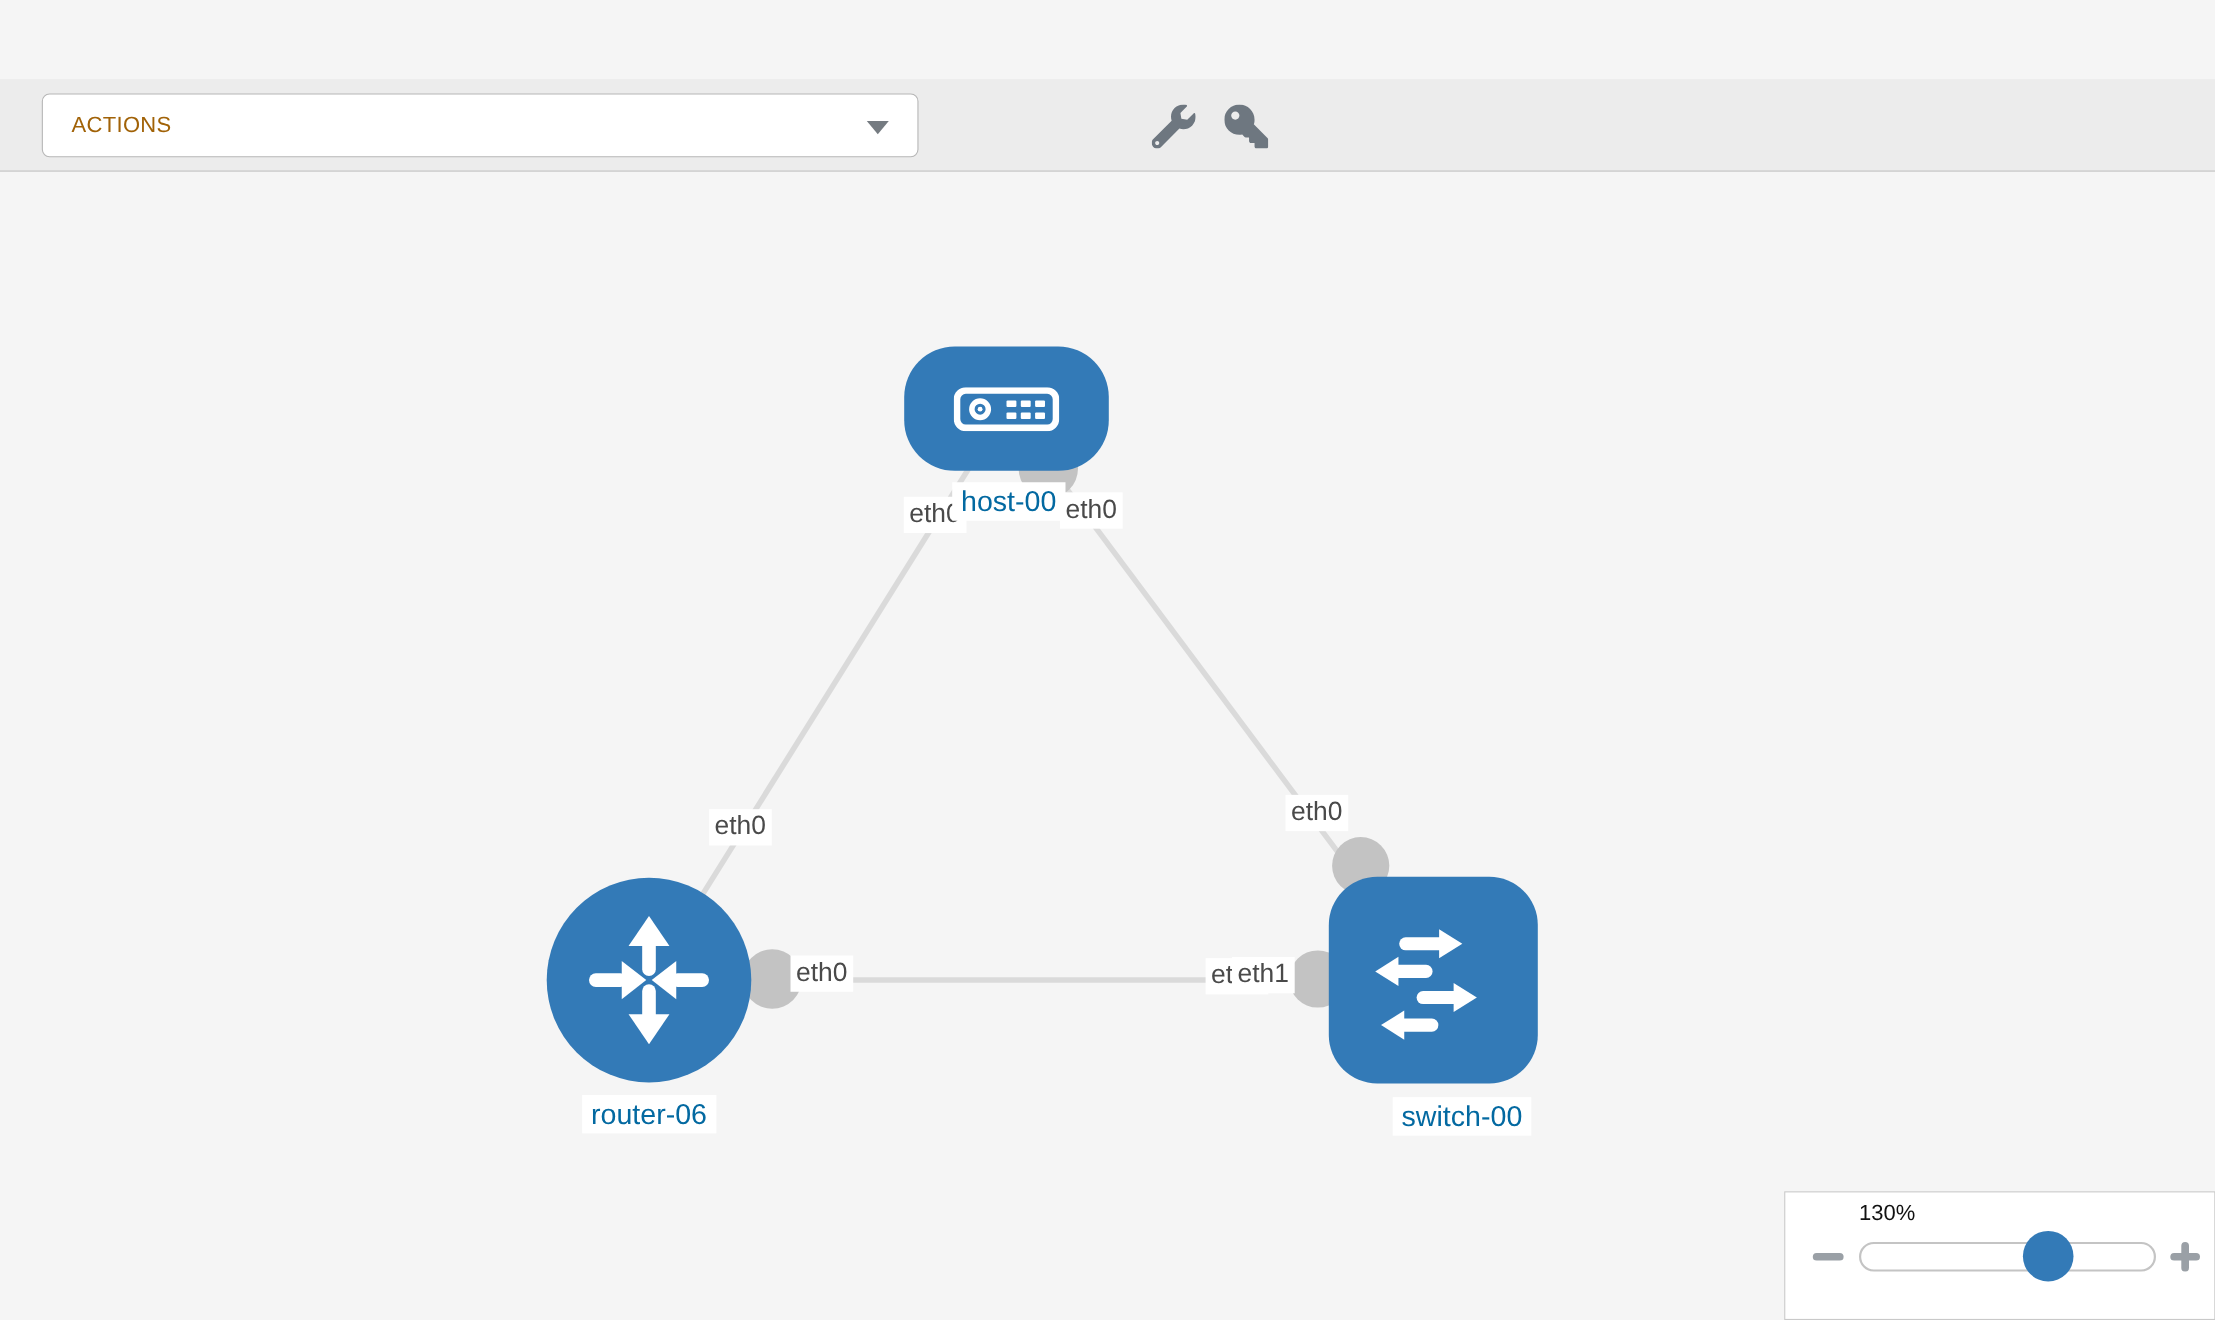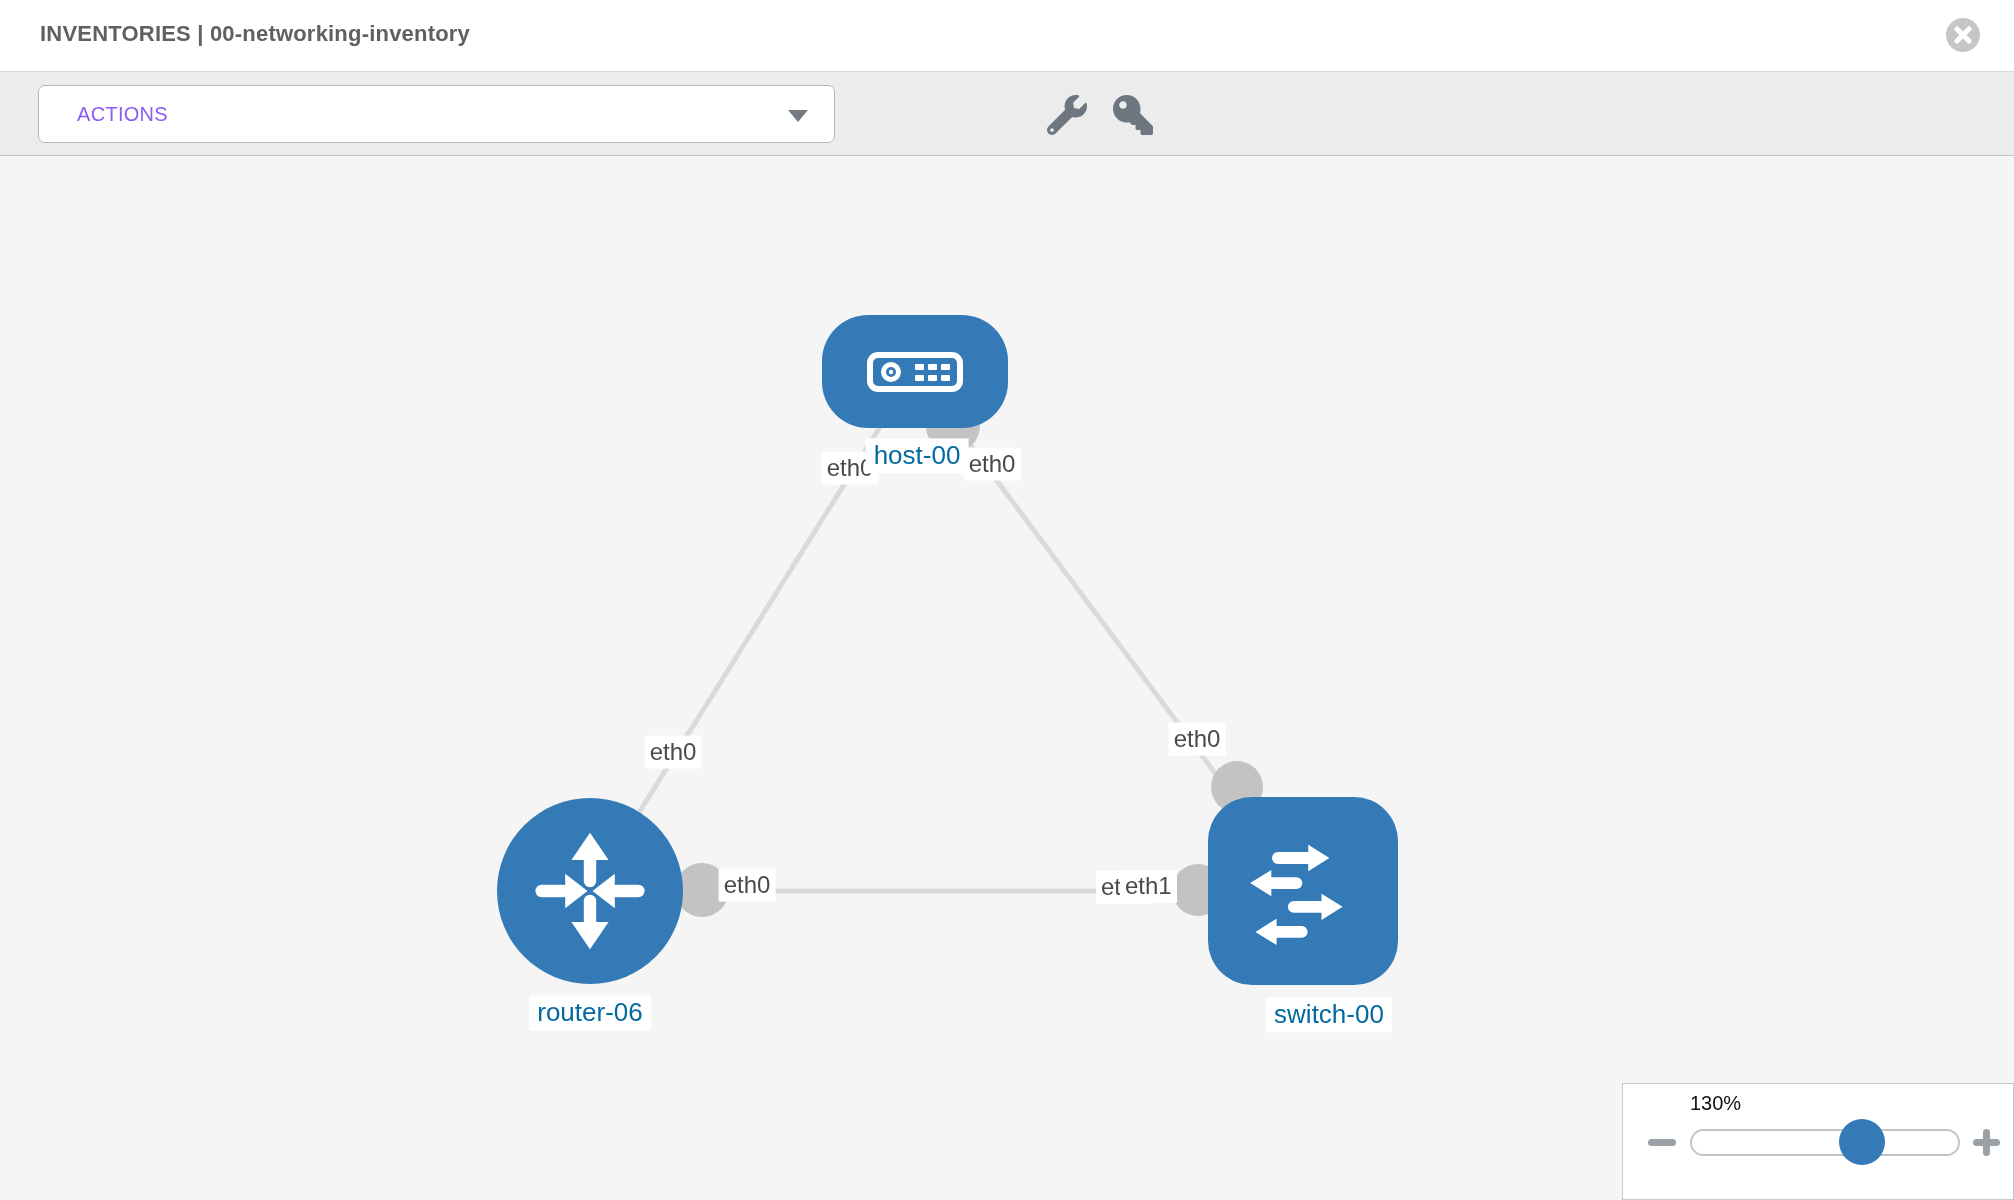--- a/index.html
+++ b/index.html
@@ -7,21 +7,21 @@
   .screen { position:relative; width:2014px; height:1200px; overflow:hidden; background:#f5f5f5; }
 
   
   .header { position:absolute; left:0; top:0; width:2014px; height:72px; background:#fff; border-bottom:1px solid #d8d8d8; }
   .header-title { position:absolute; left:40px; top:21px; font-size:22px; font-weight:bold; color:#606060; letter-spacing:0.2px; }
   .close-btn { position:absolute; left:1946px; top:18px; width:34px; height:34px; border-radius:50%; background:#c6c6c6; cursor:pointer; }
   .close-btn svg { position:absolute; left:8px; top:8px; }
 
   
   .toolbar { position:absolute; left:0; top:72px; width:2014px; height:84px; background:#ececec; border-bottom:1px solid #c2c2c2; }
-  .select-box { position:absolute; top:13px; height:58px; background:#fff; border:1px solid #b6b6b6; border-radius:7px; display:flex; align-items:center; padding:0 38px; font-size:20px; color:#8b5cf6; letter-spacing:0.3px; cursor:pointer; }
+  .select-box { position:absolute; top:13px; height:58px; background:#fff; border:1px solid #b6b6b6; border-radius:7px; display:flex; align-items:center; padding:0 26px; font-size:20px; color:#a16207; letter-spacing:0.3px; cursor:pointer; }
   .select-actions { left:38px; width:797px; }
   .select-search { left:1183px; width:797px; }
   .caret { position:absolute; right:26px; top:24px; width:0; height:0; border-left:10px solid transparent; border-right:10px solid transparent; border-top:12px solid #757b81; }
   .tool-icon { position:absolute; top:95px; width:40px; height:40px; cursor:pointer; }
   .tool-icon svg { width:100%; height:100%; }
   .icon-wrench { left:1047px; }
   .icon-key { left:1113px; }
 
   
   .link-layer { position:absolute; left:0; top:0; width:2014px; height:1200px; }
@@ -44,29 +44,20 @@
   .zoom-track { position:absolute; left:1690px; top:1129px; width:270px; height:27px; background:#fff; border:2px solid #c4c4c4; border-radius:14px; cursor:pointer; }
   .zoom-thumb { position:absolute; left:1839px; top:1119px; width:46px; height:46px; border-radius:50%; background:#337ab7; cursor:grab; }
   .zoom-plus-h { position:absolute; left:1973px; top:1139px; width:27px; height:7px; border-radius:4px; background:#9aa0a6; cursor:pointer; }
   .zoom-plus-v { position:absolute; left:1983px; top:1129px; width:7px; height:27px; border-radius:4px; background:#9aa0a6; cursor:pointer; }
 </style>
 </head>
 <body>
 
 <div class="screen">
 
-  <div class="header">
-    <div class="header-title">INVENTORIES | 00-networking-inventory</div>
-    <div class="close-btn">
-      <svg width="18" height="18" viewBox="0 0 18 18">
-        <line x1="3" y1="3" x2="15" y2="15" stroke="#fff" stroke-width="5" stroke-linecap="round"></line>
-        <line x1="15" y1="3" x2="3" y2="15" stroke="#fff" stroke-width="5" stroke-linecap="round"></line>
-      </svg>
-    </div>
-  </div>
 
   <div class="toolbar">
     <div class="select-box select-actions">
       <span>ACTIONS</span>
       <span class="caret"></span>
     </div>
   </div>
   <div class="tool-icon icon-wrench">
     <svg viewBox="0 0 512 512">
       <path fill="#6e7780" d="M507.73 109.1c-2.24-9.03-13.54-12.09-20.12-5.51l-74.36 74.36-67.88-11.31-11.31-67.88 74.36-74.36c6.62-6.62 3.43-17.9-5.66-20.16-47.38-11.74-99.55.91-136.58 37.93-39.64 39.64-50.55 97.1-34.05 147.2L18.74 402.76c-24.99 24.99-24.99 65.51 0 90.5 24.99 24.99 65.51 24.99 90.5 0l213.21-213.21c50.12 16.71 107.47 5.68 147.37-34.22 37.07-37.07 49.7-89.32 37.91-136.73zM64 472c-13.25 0-24-10.75-24-24 0-13.26 10.75-24 24-24s24 10.74 24 24c0 13.25-10.75 24-24 24z"></path>

